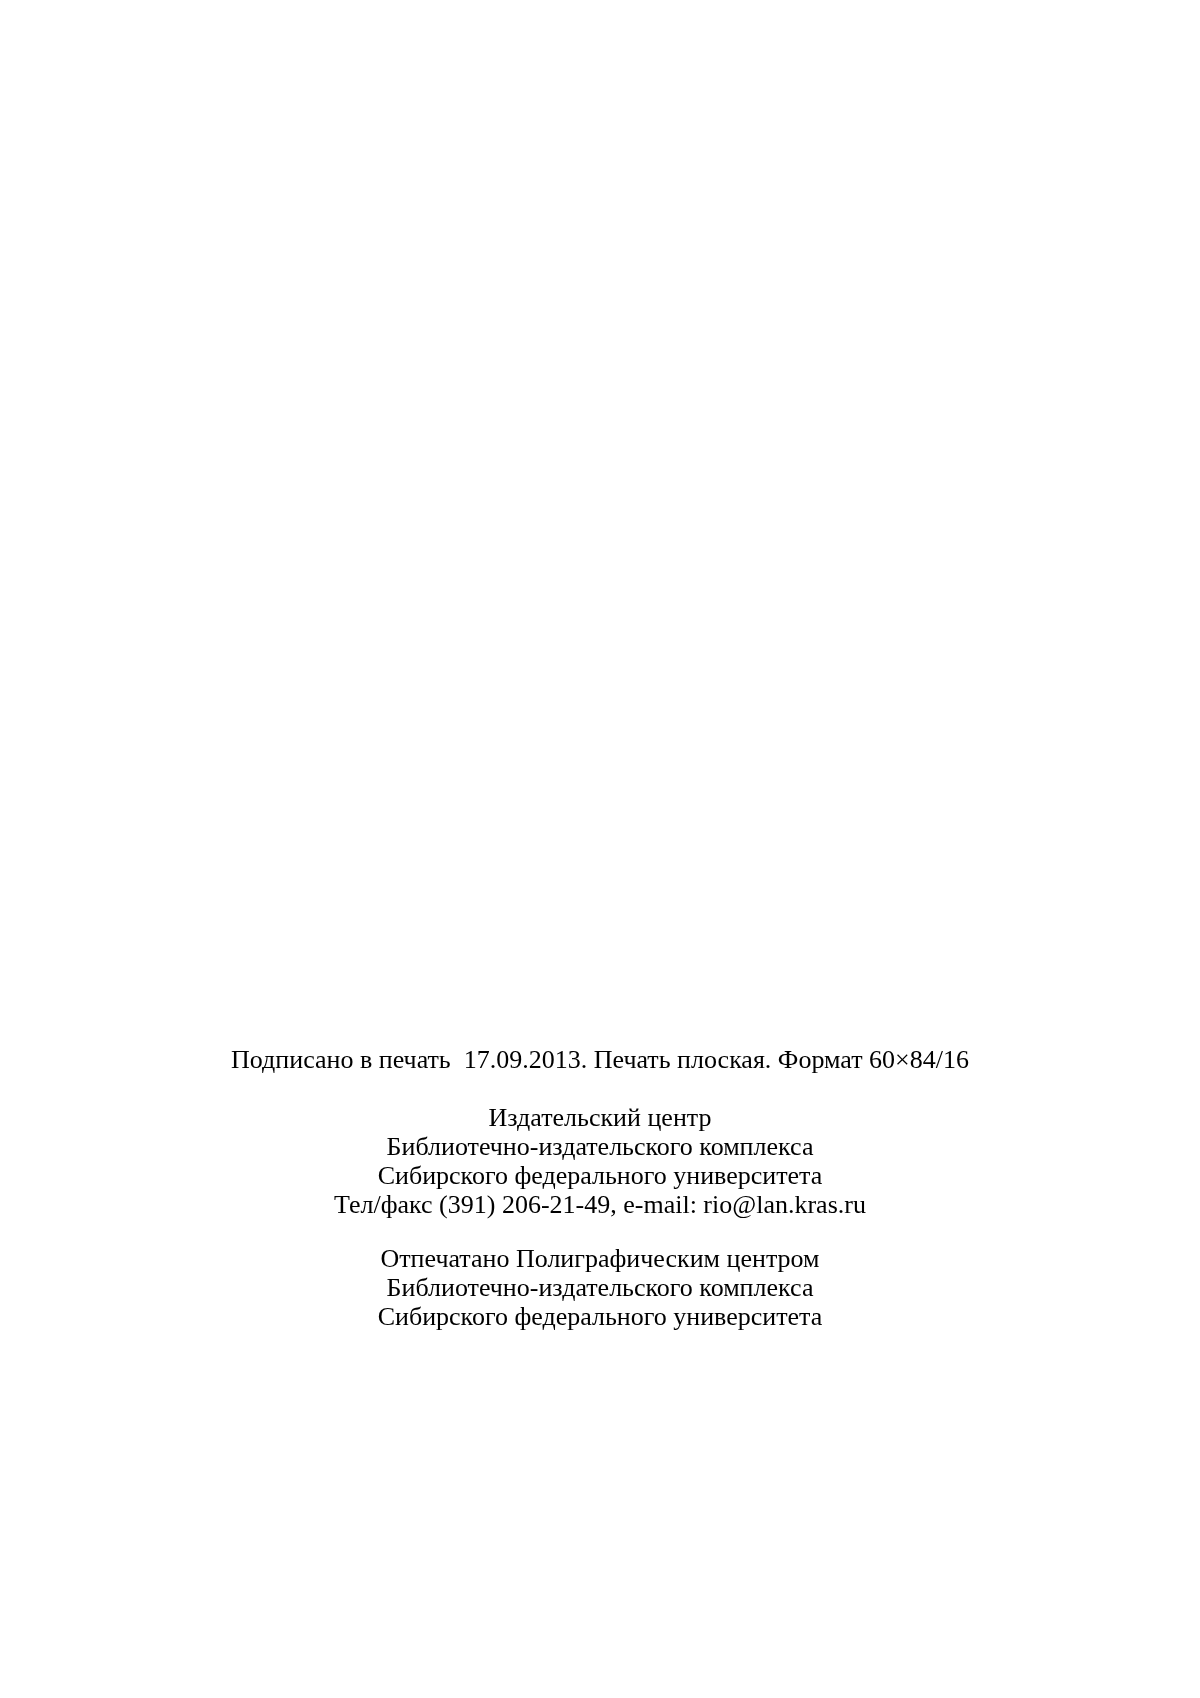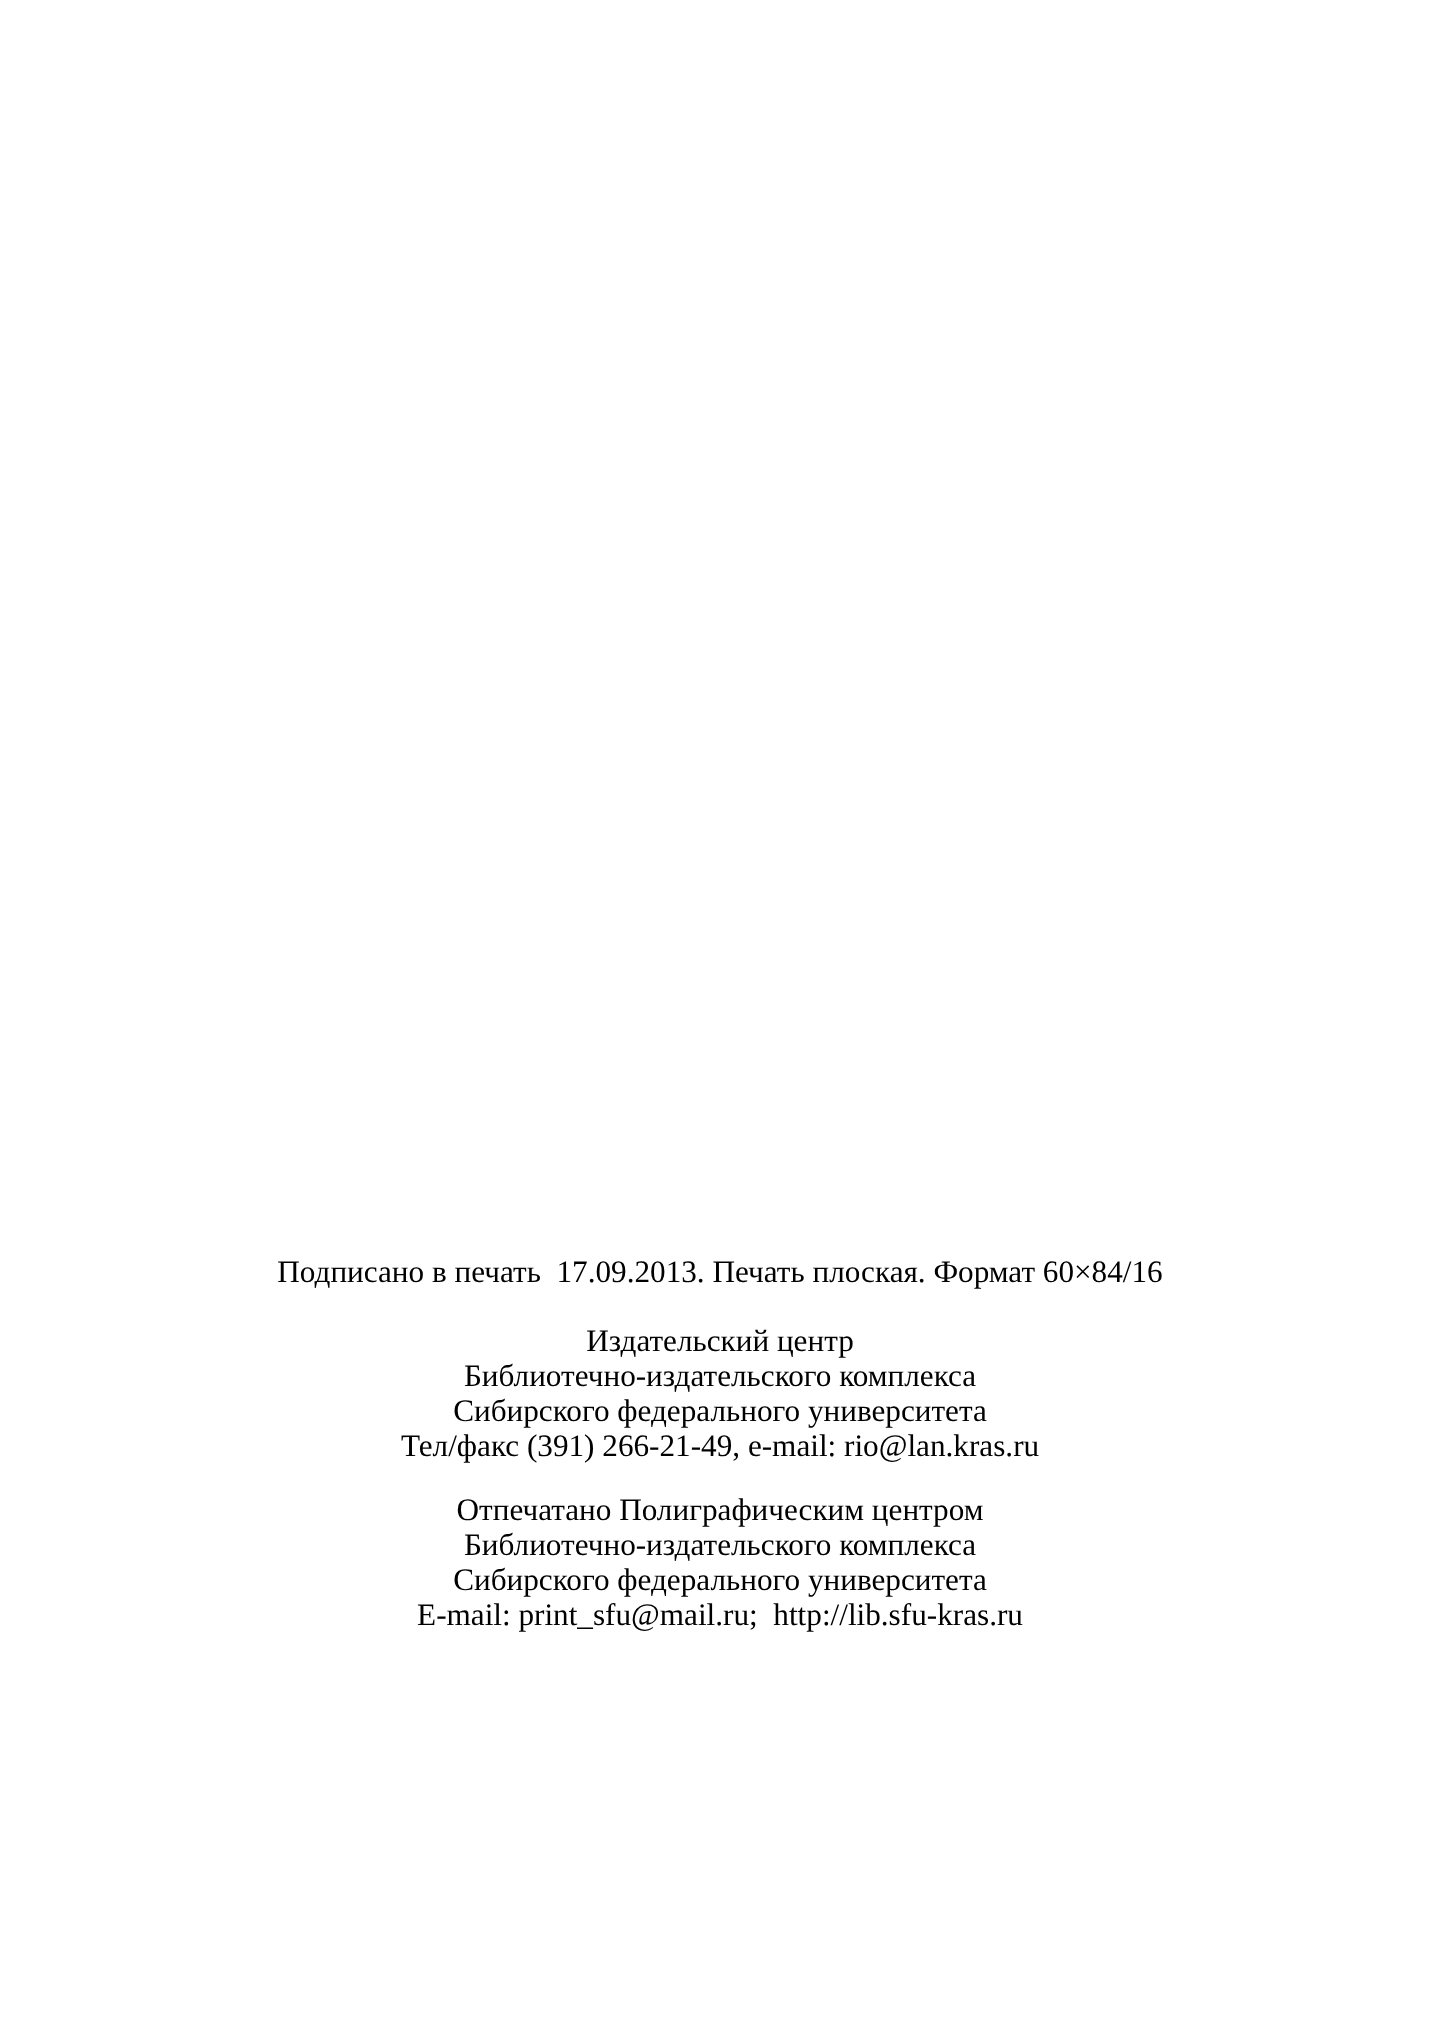--- a/index.html
+++ b/index.html
@@ -42,24 +42,23 @@
   <div class="colophon">
 
     <div class="colophon-group group-print-info">
       <div class="colophon-line">Подписано в печать  17.09.2013. Печать плоская. Формат 60×84/16</div>
     </div>
 
     <div class="colophon-group group-publisher">
       <div class="colophon-line">Издательский центр</div>
       <div class="colophon-line">Библиотечно-издательского комплекса</div>
       <div class="colophon-line">Сибирского федерального университета</div>
-      <div class="colophon-line">Тел/факс (391) 266-21-49, e-mail: rio@lan.kras.ru</div>
+      <div class="colophon-line">Тел/факс (391) 206-21-49, e-mail: rio@lan.kras.ru</div>
     </div>
 
     <div class="colophon-group group-printing-house">
       <div class="colophon-line">Отпечатано Полиграфическим центром</div>
       <div class="colophon-line">Библиотечно-издательского комплекса</div>
       <div class="colophon-line">Сибирского федерального университета</div>
-      <div class="colophon-line">E-mail: print_sfu@mail.ru;  http://lib.sfu-kras.ru</div>
     </div>
 
   </div>
 </div>
 
 </body></html>

